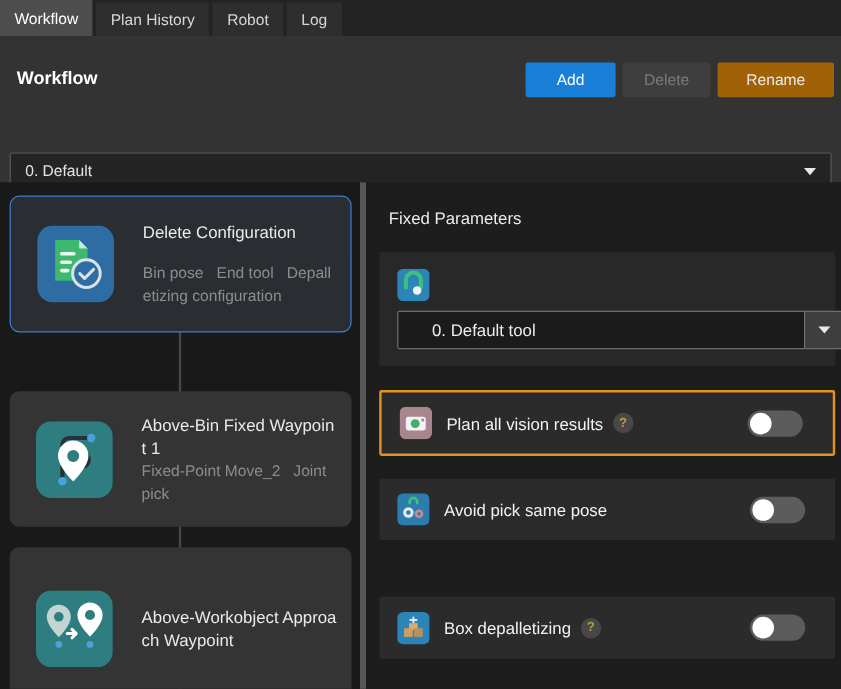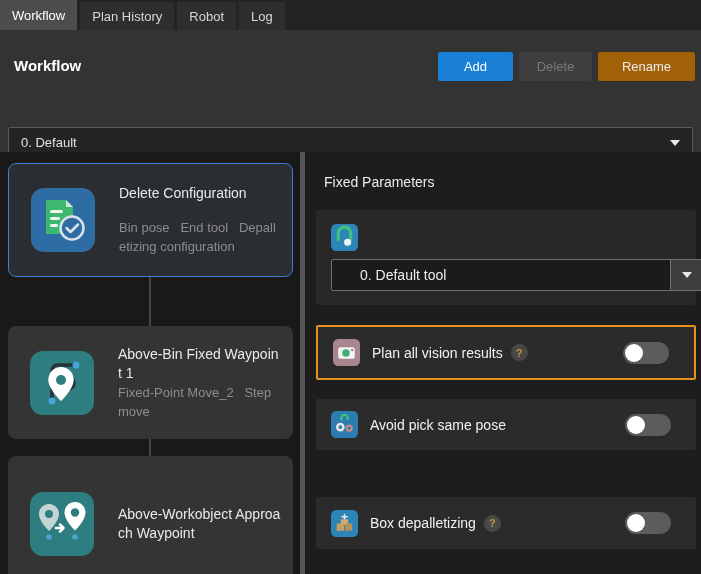--- a/index.html
+++ b/index.html
@@ -124,21 +124,21 @@
     <svg class="card-icon" viewBox="0 0 64 64">
       <rect width="64" height="64" rx="13" fill="#2e7d80"></rect>
       <path d="M46 14 H28 c-8 0 -8 12 0 12 h10 c8 0 8 12 0 12 H22 v10" stroke="#263238" stroke-width="3.5" fill="none" stroke-linecap="round"></path>
       <circle cx="46" cy="14" r="3.5" fill="#4aa3d8"></circle>
       <circle cx="22" cy="50" r="3.5" fill="#4aa3d8"></circle>
       <path d="M31 16c-7 0-12.7 5.7-12.7 12.7C18.3 38 31 50 31 50s12.7-12 12.7-21.3C43.7 21.7 38 16 31 16z" fill="#ffffff"></path>
       <circle cx="31" cy="29" r="5" fill="#2e7d80"></circle>
     </svg>
     <div class="card-text">
       <div class="card-title">Above-Bin Fixed Waypoint 1</div>
-      <div class="card-sub">Fixed-Point Move_2   Step move</div>
+      <div class="card-sub">Fixed-Point Move_2   Joint pick</div>
     </div>
   </div>
 
   <div class="card" style="top:304px; height:136px;">
     <svg class="card-icon" viewBox="0 0 64 64">
       <rect width="64" height="64" rx="13" fill="#2e7d80"></rect>
       <path d="M19 12c-5.5 0-10 4.5-10 10 0 7.5 10 17 10 17s10-9.5 10-17c0-5.5-4.5-10-10-10z" fill="#c3d5d3"></path>
       <circle cx="19" cy="22" r="4" fill="#2e7d80"></circle>
       <circle cx="19" cy="45" r="2.8" fill="#4aa3d8"></circle>
       <path d="M45 10c-5.8 0-10.5 4.7-10.5 10.5 0 8 10.5 18 10.5 18s10.5-10 10.5-18C55.5 14.7 50.8 10 45 10z" fill="#ffffff"></path>

